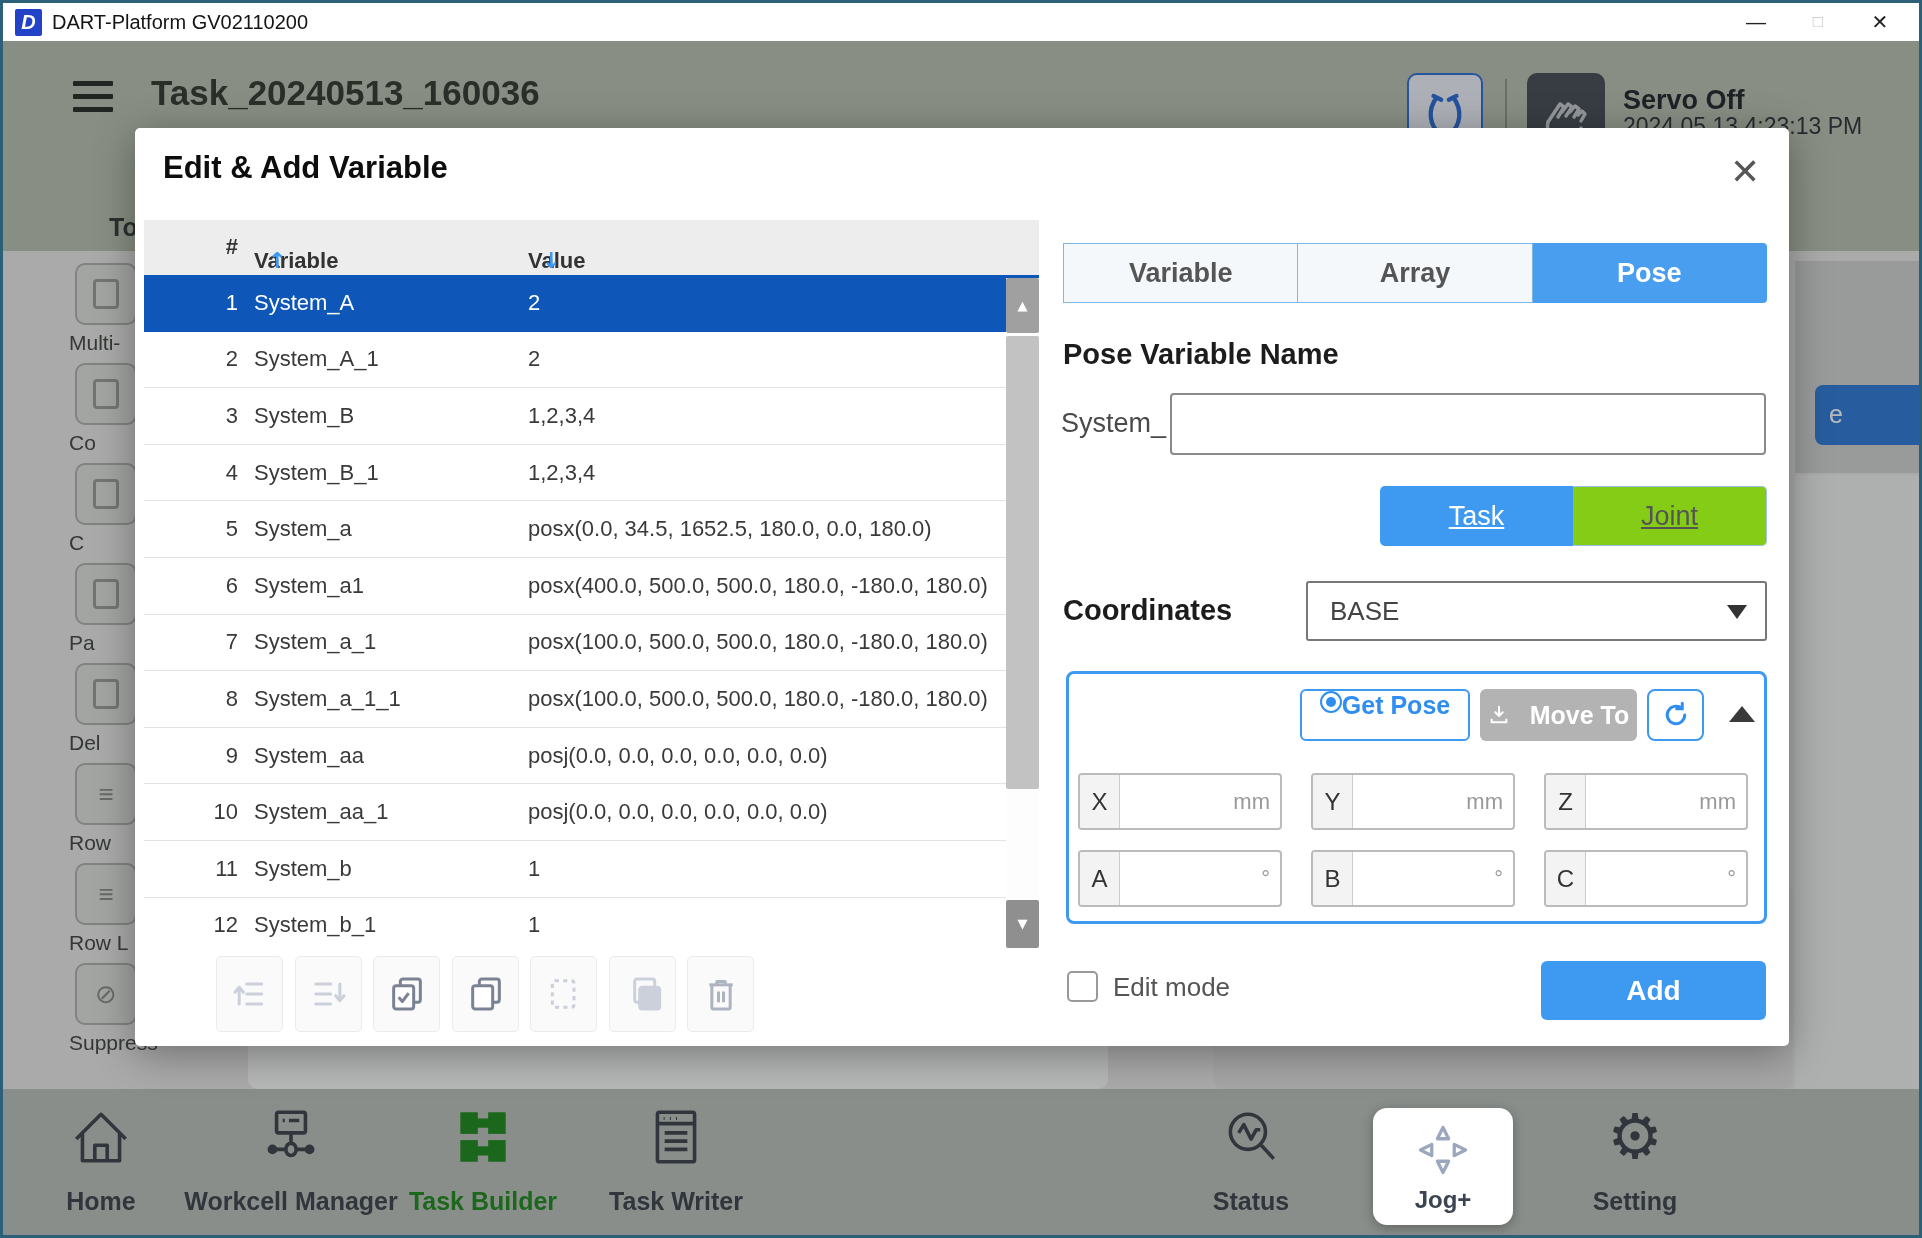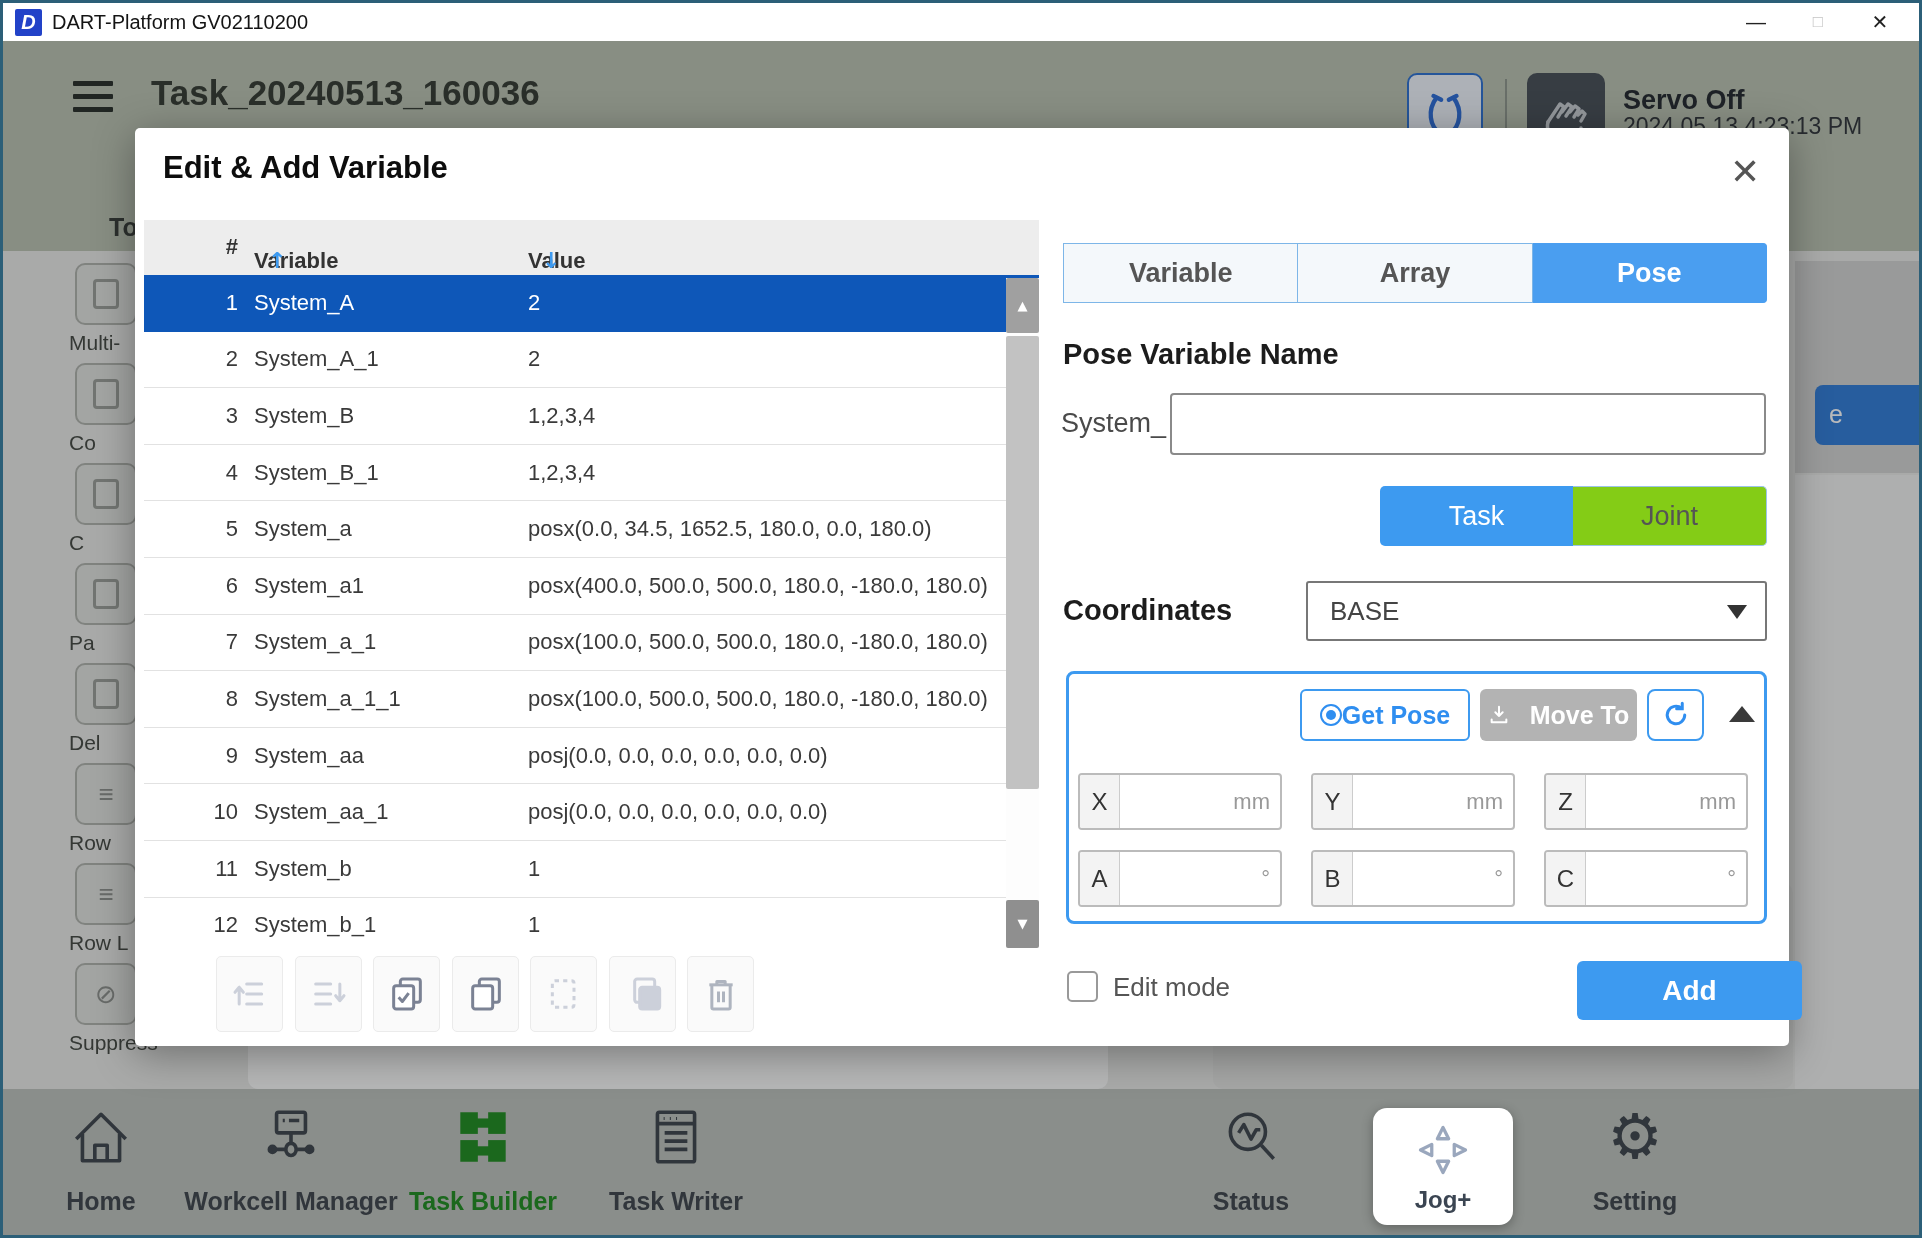--- a/index.html
+++ b/index.html
@@ -104,51 +104,51 @@
   .tabs { position:absolute; left:928px; top:115px; width:704px; height:60px; display:flex; }
   .tab { flex:1; border:1px solid #7db6e8; background:#f4f8fb; font-size:27px; font-weight:bold; color:#555;
          display:flex; align-items:center; justify-content:center; }
   .tab + .tab { border-left:none; }
   .tab.active { background:#4a9ef0; border-color:#4a9ef0; color:#fff; border-radius:0 4px 4px 0; }
   .pose-heading { position:absolute; left:928px; top:210px; font-size:29px; font-weight:bold; color:#1c1c1c; }
   .name-prefix { position:absolute; left:926px; top:280px; font-size:27px; color:#4a4a4a; }
   .name-input { position:absolute; left:1035px; top:265px; width:596px; height:62px; border:2px solid #8a8a8a;
                 border-radius:4px; background:#fff; font-size:26px; padding:0 14px; color:#222; }
   .mode-toggle { position:absolute; left:1245px; top:358px; width:387px; height:60px; display:flex; }
-  .mtab { flex:1; font-size:27px; display:flex; align-items:center; justify-content:center; }
+  .mtab { flex:1; font-size:27px; display:flex; align-items:center; justify-content:center;text-decoration:underline; }
   .mtab.active { background:#3d9af0; color:#fff; border-radius:5px 0 0 5px; }
   .mtab.idle { background:#84cc16; color:#555; border:1px solid #9cc4e8; border-left:none; border-radius:0 5px 5px 0; }
   .coords-label { position:absolute; left:928px; top:466px; font-size:29px; font-weight:bold; color:#1c1c1c; }
   .coords-dd { position:absolute; left:1171px; top:453px; width:461px; height:60px; border:2px solid #777;
                border-radius:3px; background:#fff; font-size:26px; color:#444; line-height:56px; padding-left:22px; }
   .dd-caret { position:absolute; right:18px; top:22px; width:0; height:0; border-left:10px solid transparent;
               border-right:10px solid transparent; border-top:14px solid #333; }
   .pose-box { position:absolute; left:931px; top:543px; width:701px; height:253px; border:3px solid #3d9af0; border-radius:8px; }
   .getpose-btn { position:absolute; left:1165px; top:561px; width:170px; height:52px; background:#fff;
                  border:2px solid #3d9af0; border-radius:6px; color:#2f8ef0; font-size:25px; font-weight:bold;
-                 display:flex; align-items:center; justify-content:center; }
+                 display:flex; justify-content:center; }
   .radio-ic { width:22px; height:22px; border:2px solid #2f8ef0; border-radius:50%; position:relative; }
   .radio-ic::after { content:""; position:absolute; left:4px; top:4px; width:10px; height:10px; background:#2f8ef0; border-radius:50%; }
   .moveto-btn { position:absolute; left:1345px; top:561px; width:157px; height:52px; background:#b3b3b3;
                 border-radius:6px; color:#fff; font-size:25px; font-weight:bold;
                 display:flex; align-items:center; justify-content:center; gap:20px; }
   .refresh-btn { position:absolute; left:1512px; top:561px; width:57px; height:52px; background:#fff;
                  border:2px solid #3d9af0; border-radius:8px; display:flex; align-items:center; justify-content:center; }
   .collapse-tri { position:absolute; left:1594px; top:578px; width:0; height:0; border-left:13px solid transparent;
                   border-right:13px solid transparent; border-bottom:16px solid #3a3a3a; }
   .fgroup { position:absolute; width:204px; height:57px; border:2px solid #bbb; border-radius:4px; background:#fff;
             display:flex; align-items:center; overflow:hidden; }
   .fgroup .flabel { width:40px; height:100%; background:#f3f3f3; border-right:1px solid #ccc; color:#333;
                     font-size:24px; display:flex; align-items:center; justify-content:center; }
   .fgroup .finput { flex:1; height:100%; border:none; outline:none; font-size:22px; padding:0 6px; min-width:10px; }
   .fgroup .funit { color:#999; font-size:22px; padding-right:10px; }
   .editmode-chk { position:absolute; left:932px; top:843px; width:31px; height:31px; border:2px solid #999;
                   border-radius:5px; background:#fff; }
   .editmode-lb { position:absolute; left:978px; top:844px; font-size:26px; color:#555; }
-  .add-btn { position:absolute; left:1442px; top:833px; width:225px; height:59px; background:#3d9af0;
+  .add-btn { position:absolute; left:1406px; top:833px; width:225px; height:59px; background:#3d9af0;
              border-radius:6px; color:#fff; font-size:28px; font-weight:bold;
              display:flex; align-items:center; justify-content:center; }
 </style>
 </head>
 <body>
 
 <div id="frame">
 
   <div class="titlebar">
     <div class="logo">D</div>

